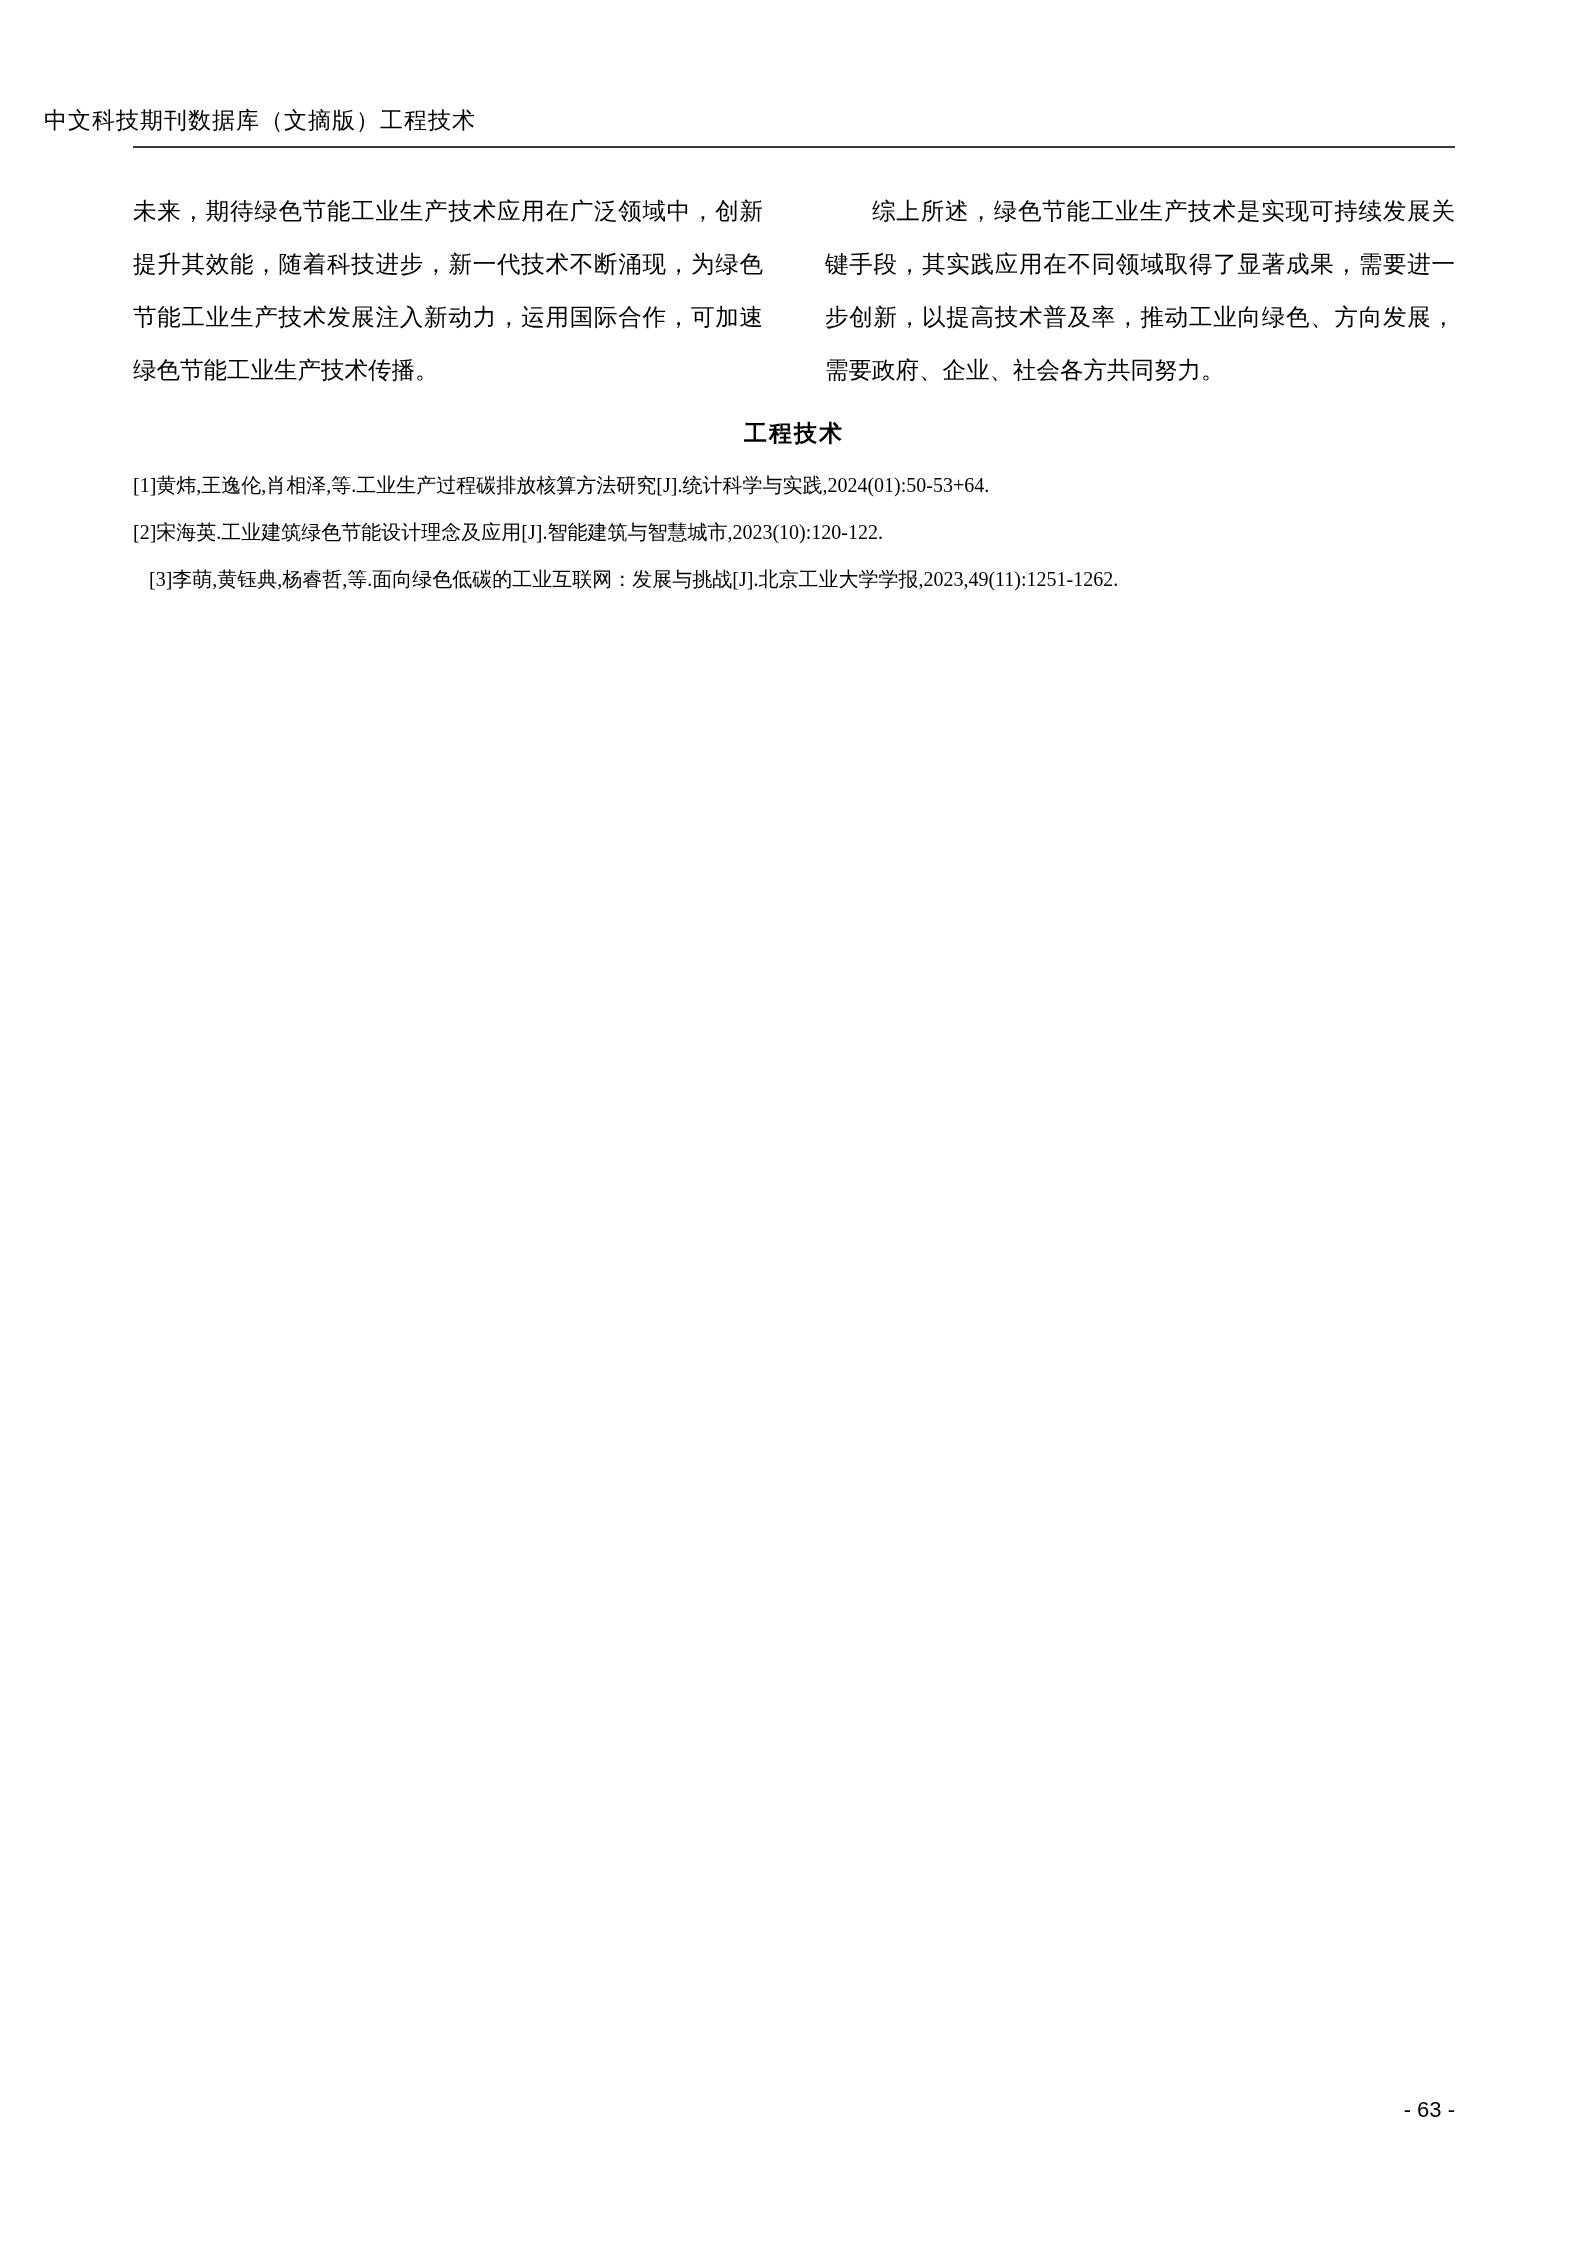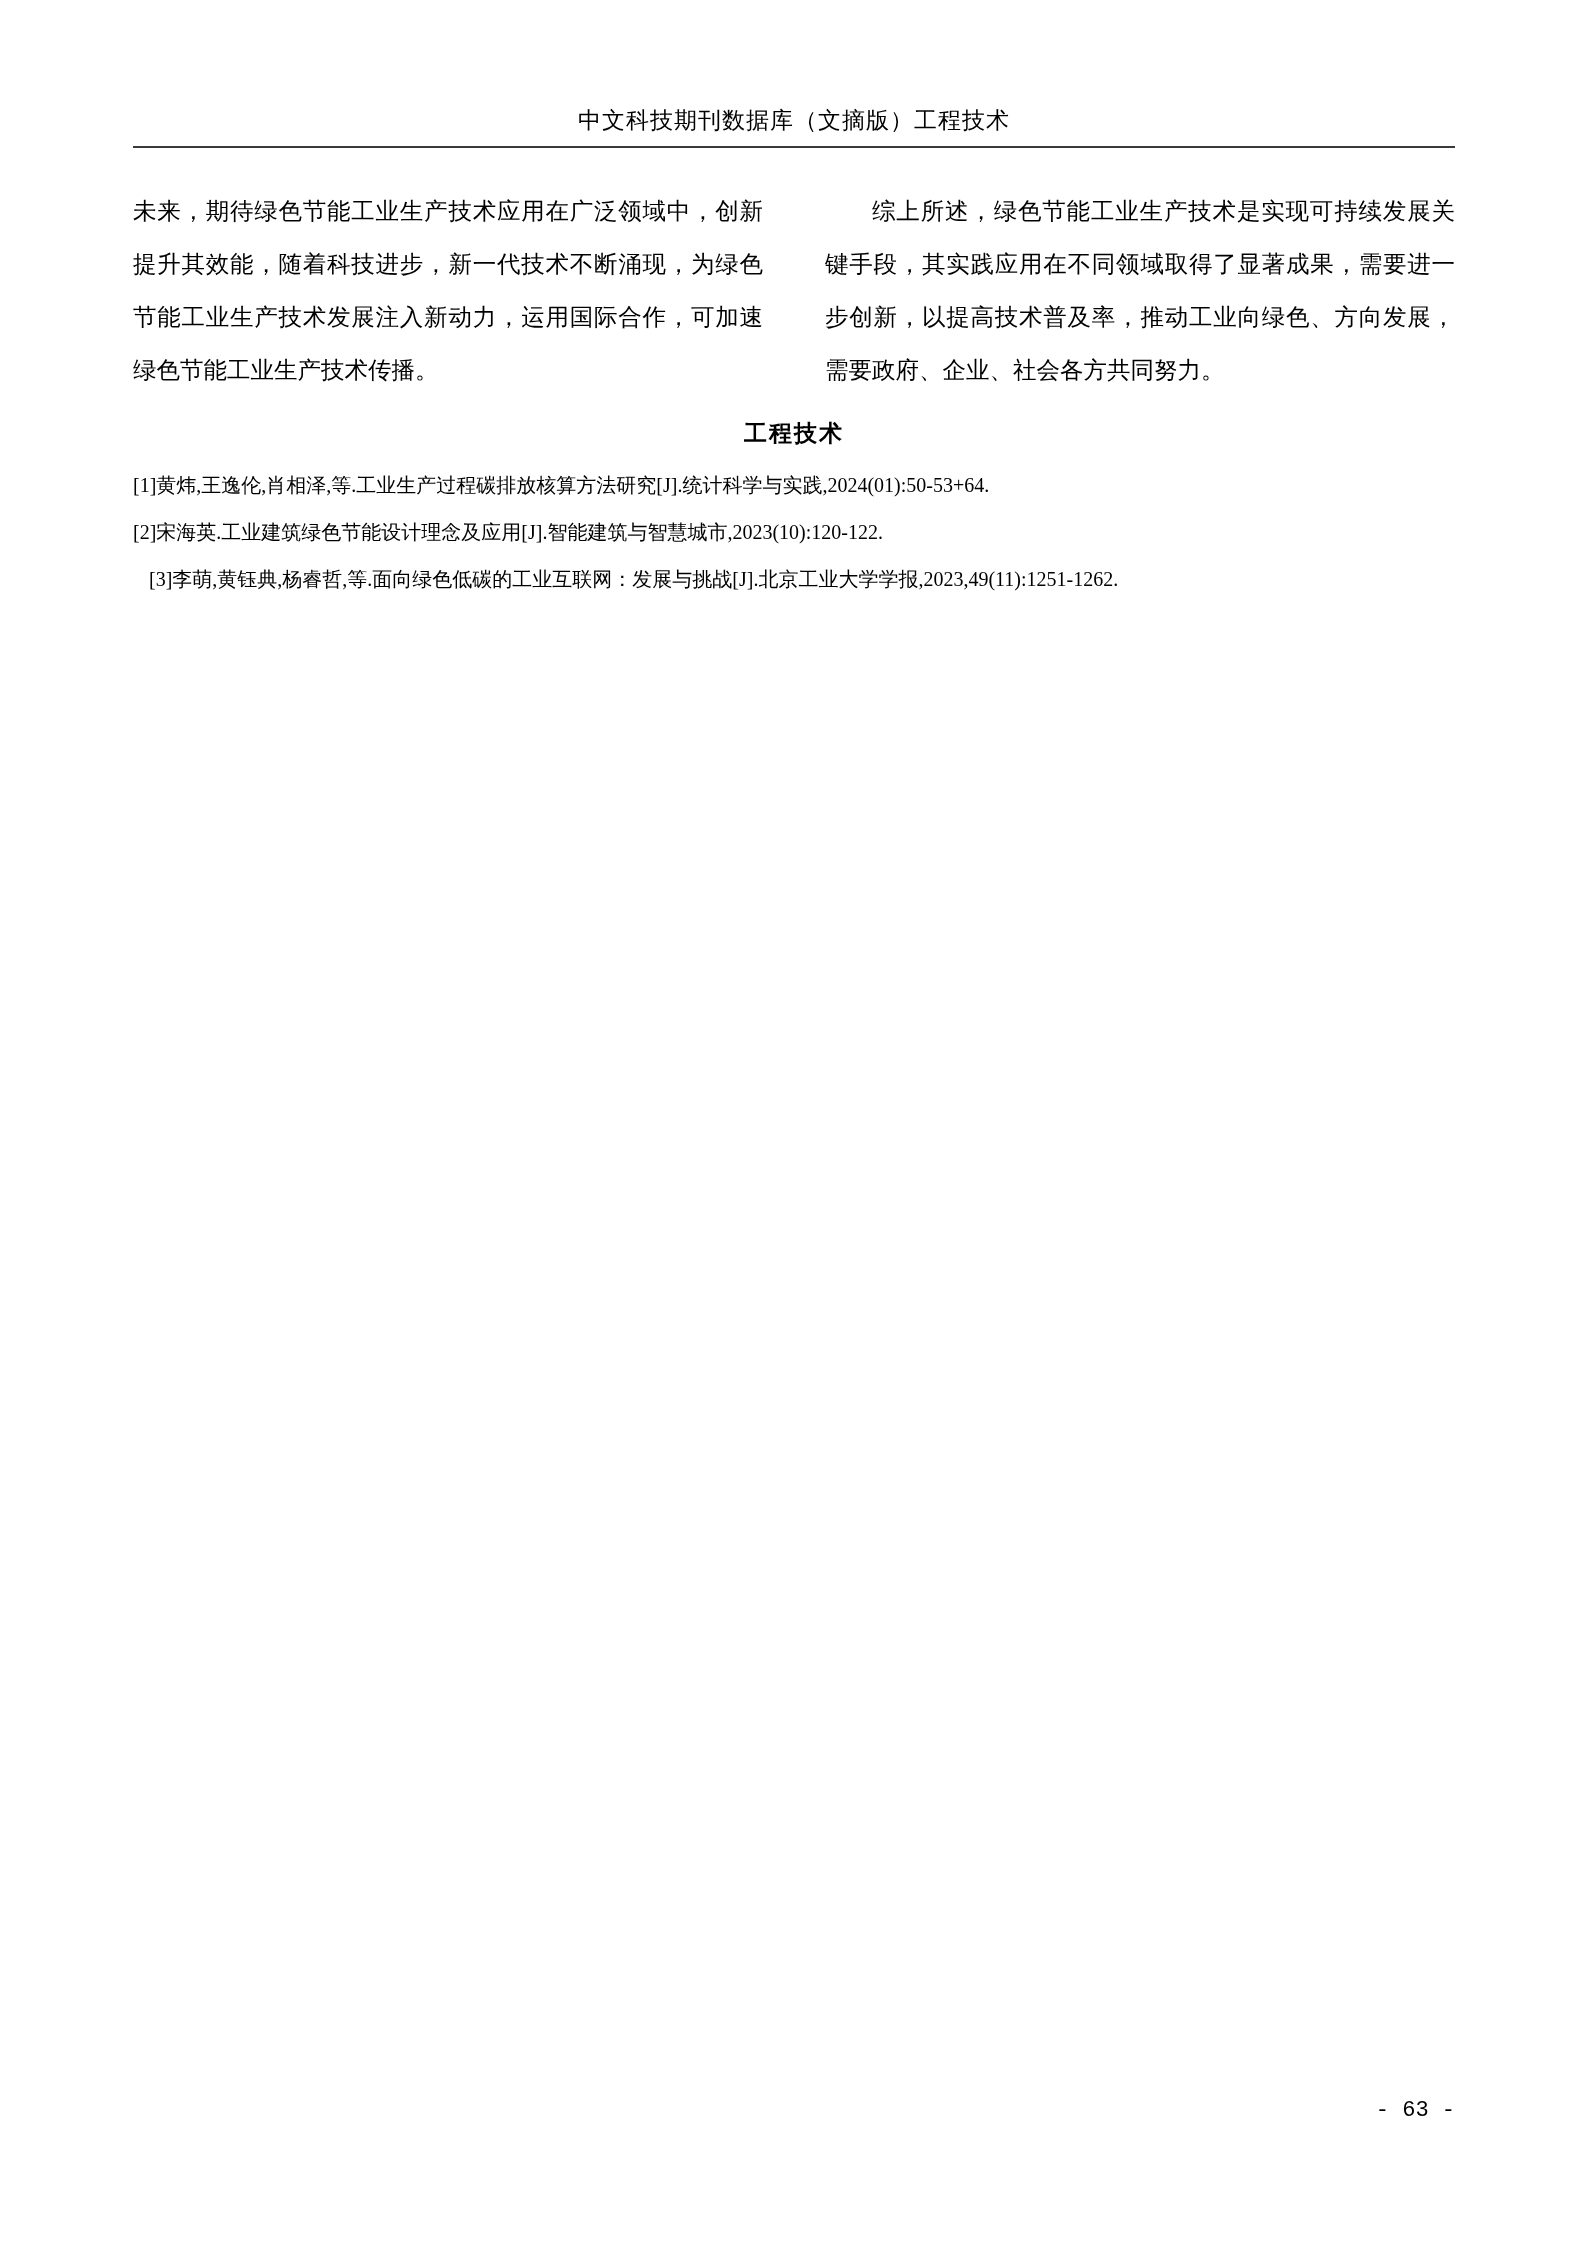--- a/index.html
+++ b/index.html
@@ -15,24 +15,25 @@
     font-family: "Liberation Serif", "DejaVu Serif", serif;
     color: #000000;
     box-sizing: border-box;
     overflow: hidden;
   }
   .header {
     position: absolute;
     left: 0;
     right: 0;
     top: 105px;
-    text-align: center;
+    text-align: left;
     font-size: 23px;
     letter-spacing: 1px;
     color: #000;
+    padding-left: 44px;
   }
   .header-rule {
     position: absolute;
     left: 133px;
     right: 133px;
     top: 146px;
     border-top: 2px solid #3a3a3a;
   }
   .columns {
     position: absolute;
@@ -85,21 +86,21 @@
   }
   .refs .ref.spread {
     text-align: justify;
     margin-left: 16px;
   }
   .page-number {
     position: absolute;
     right: 133px;
     bottom: 122px;
     font-size: 22px;
-    font-family: Liberation Mono, monospace;
+    font-family: Liberation Sans, sans-serif;
   }
 </style>
 </head>
 <body>
 
 <div class="page">
 
   <div class="header">中文科技期刊数据库（文摘版）工程技术</div>
   <div class="header-rule"></div>
 

